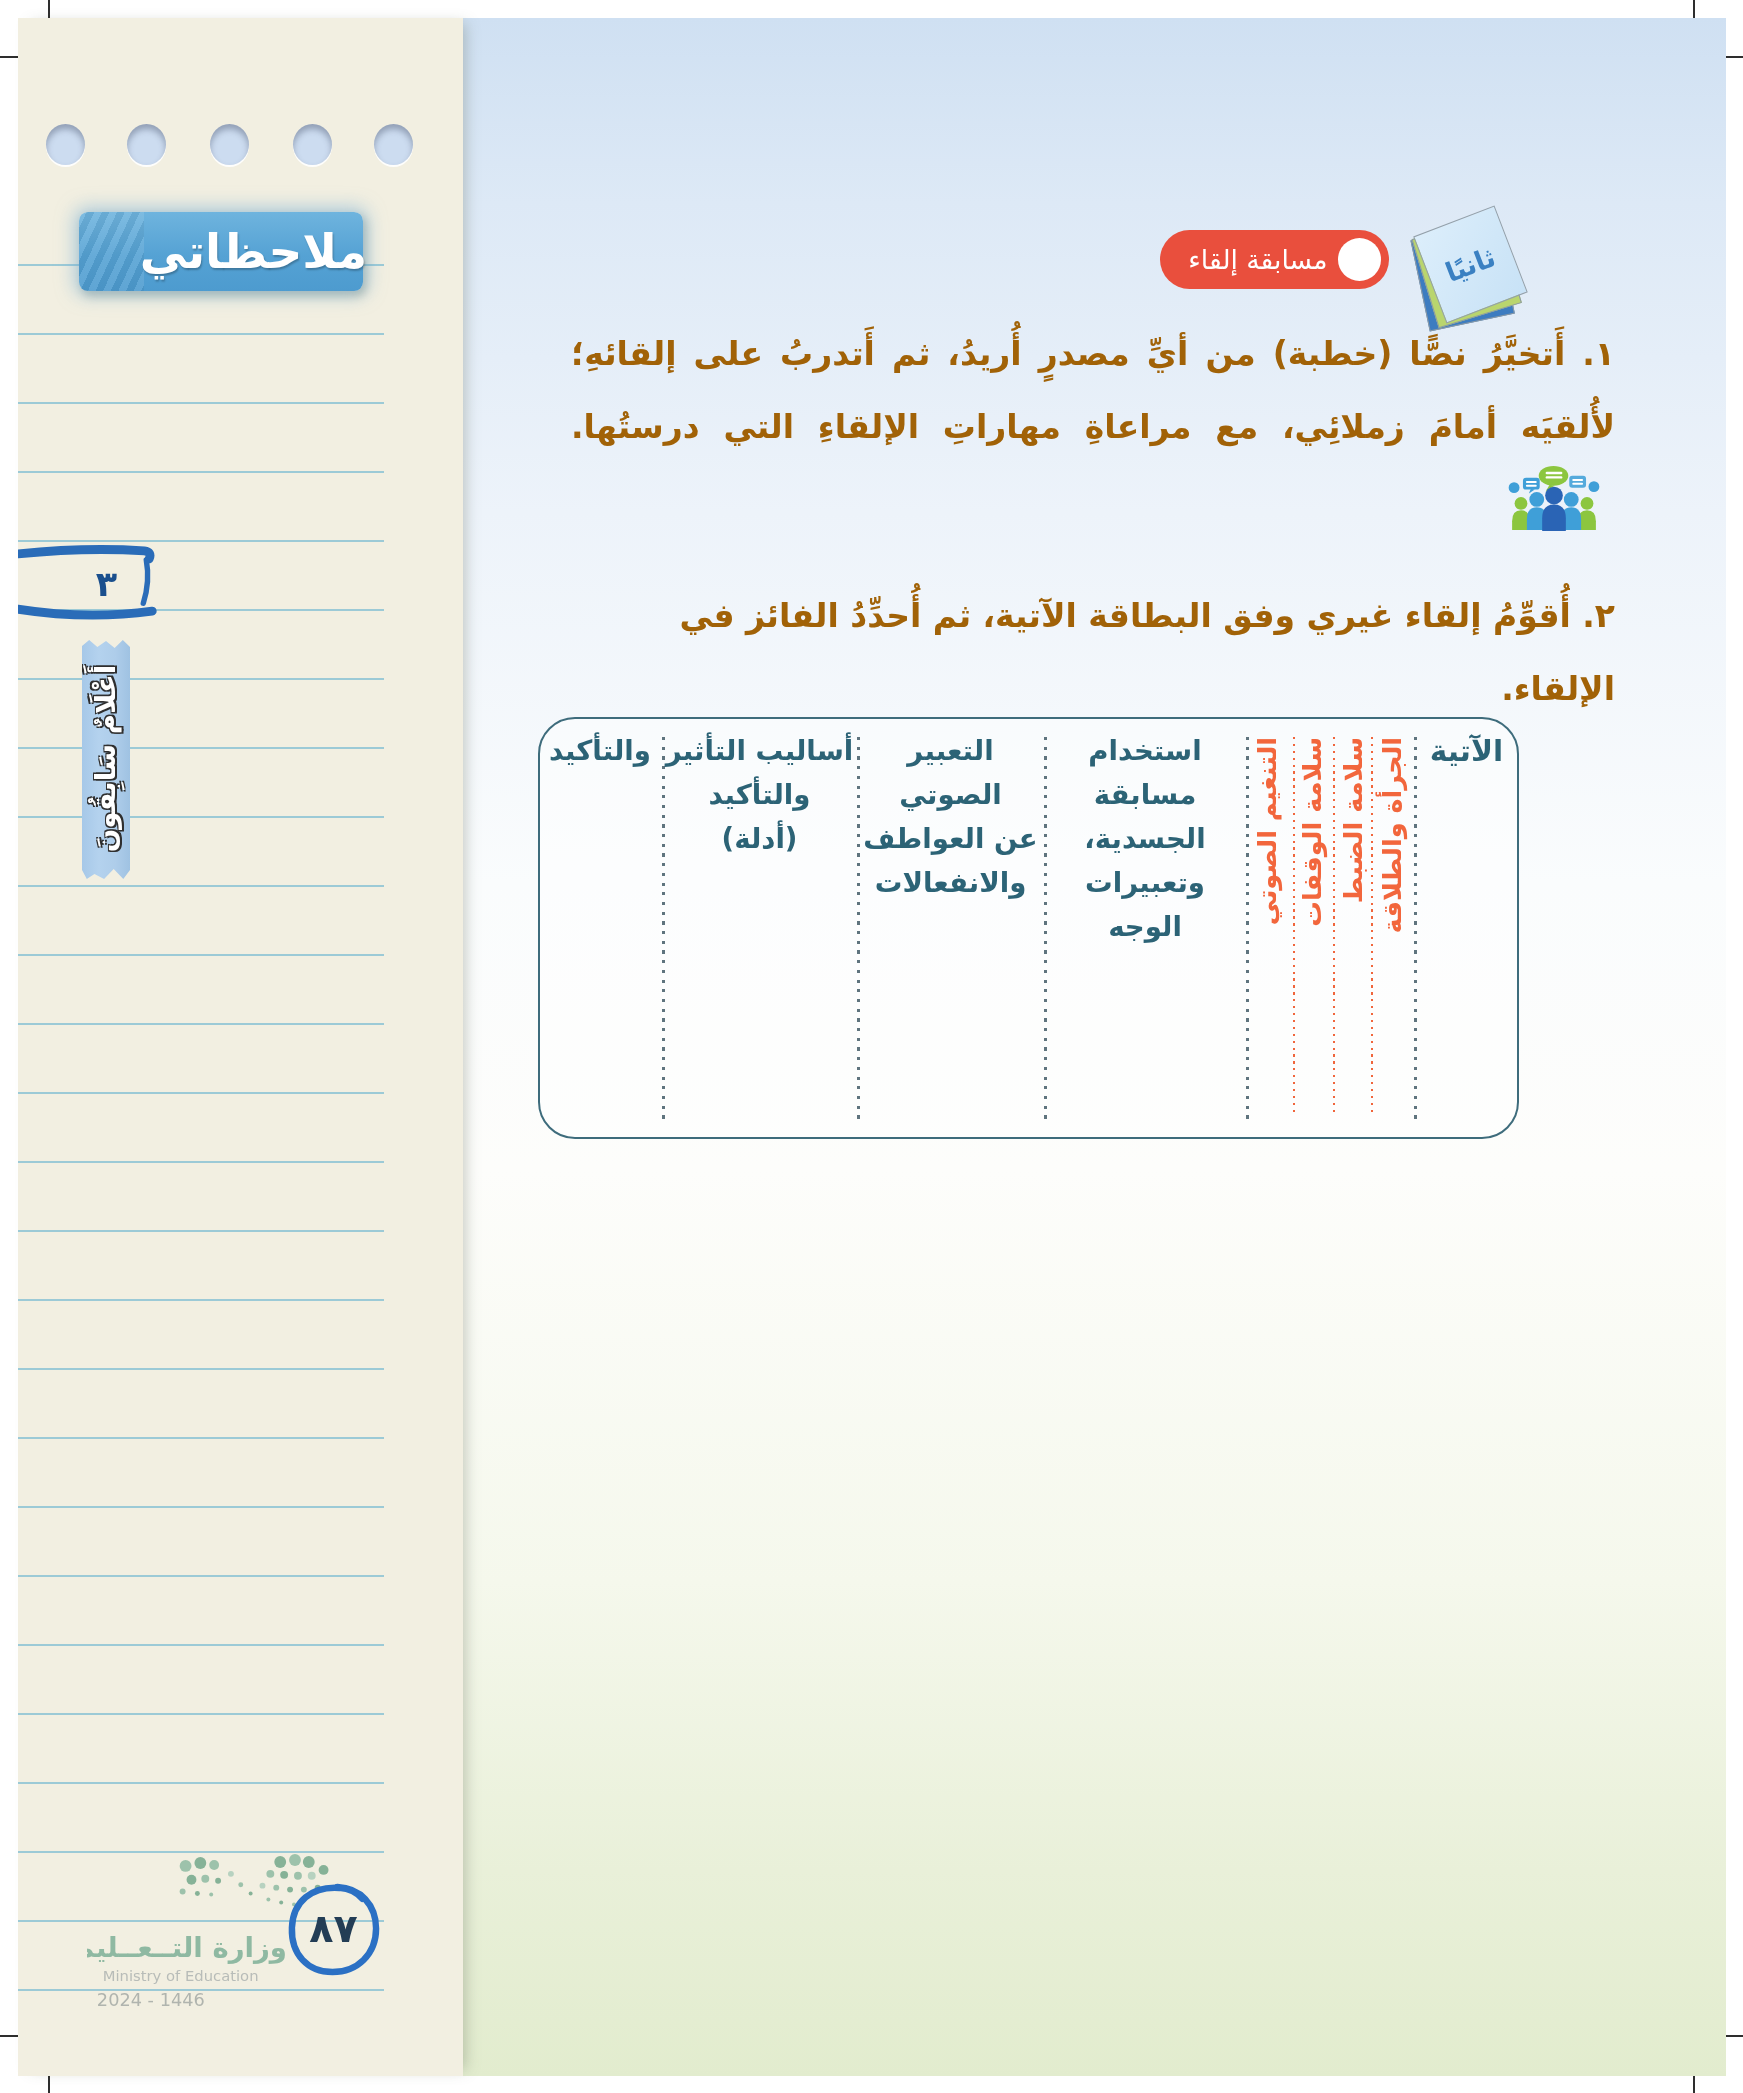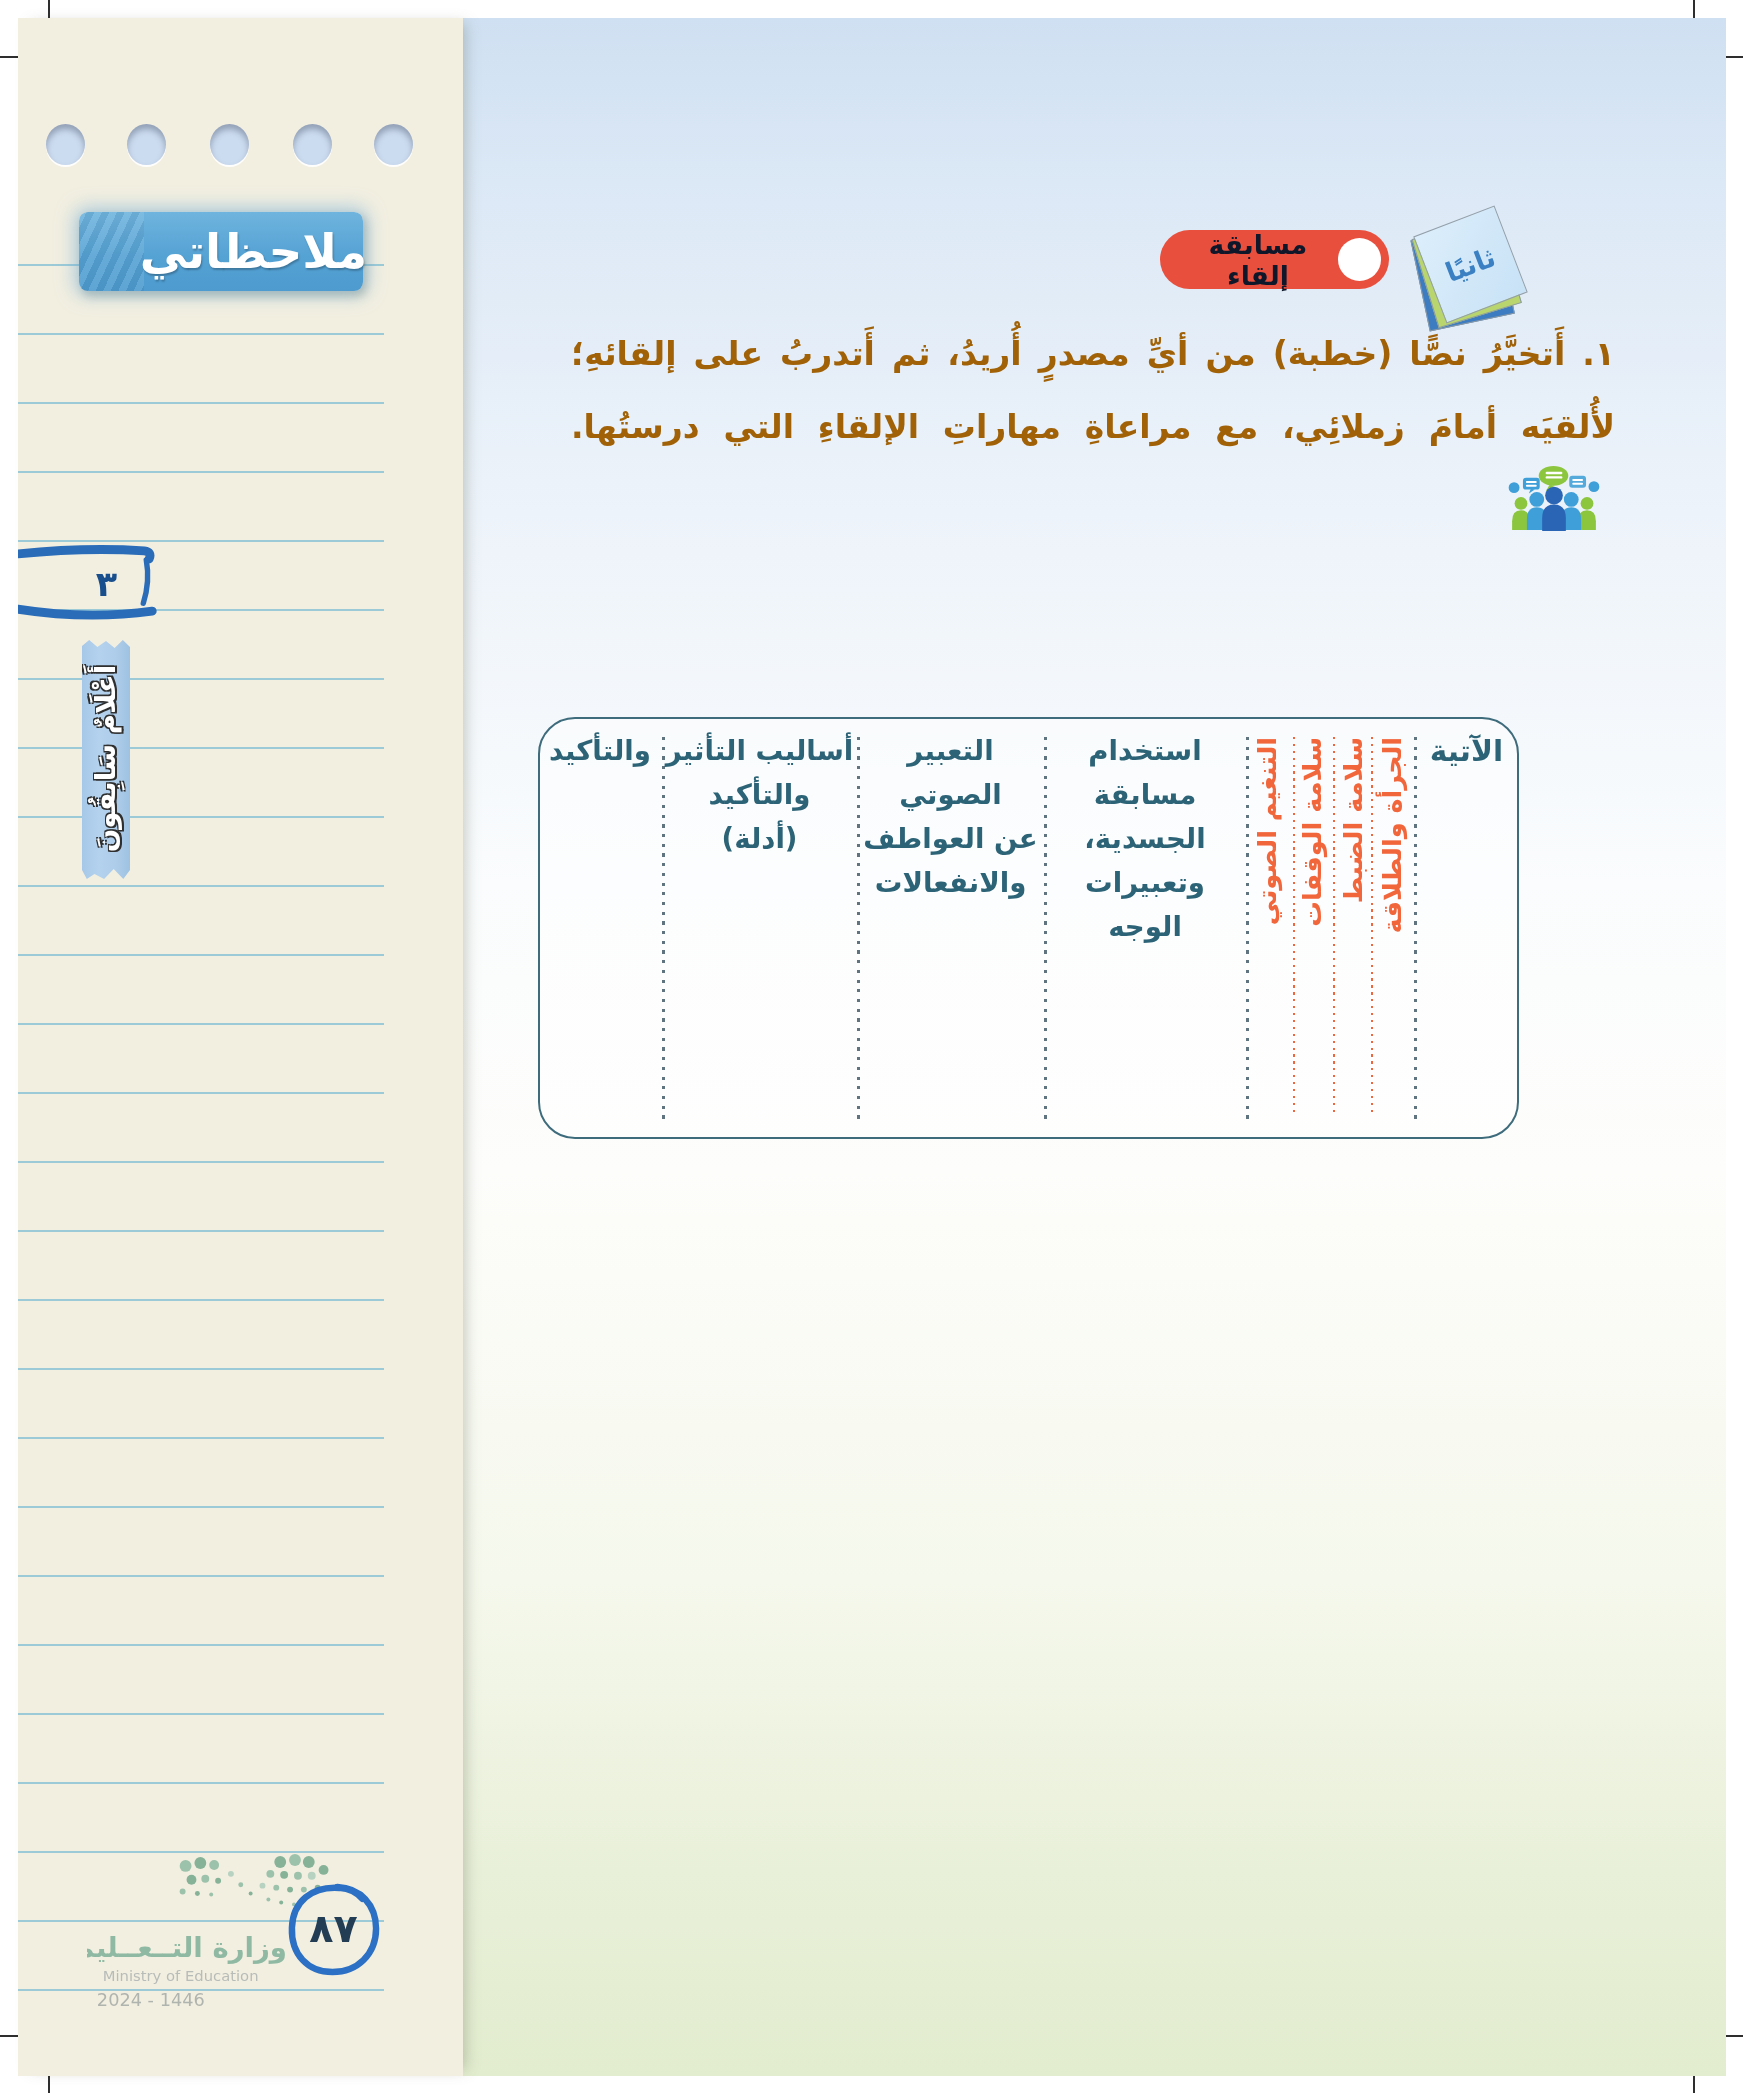--- a/index.html
+++ b/index.html
@@ -63,21 +63,21 @@
   .booklet .sh.green { background:#b9d56e; transform:translate(-5.9px,4.9px) rotate(4deg); }
   .booklet .cover { position:absolute; left:17.7px; top:7.9px; width:87px; height:93px;
           background:linear-gradient(135deg,#dceefb,#c8e2f6); border:1.5px solid #93a0aa;
           display:flex; align-items:center; justify-content:center;
           color:#3a80c2; font-size:26.6px; font-weight:700; }
 
   .activity-pill { position:absolute; left:1160px; top:230px; width:229px; height:59px;
           background:#e94f3d; border-radius:31.5px; direction:rtl;
           display:flex; align-items:center; padding:0 7.9px; }
   .activity-pill .dot { width:43px; height:43px; border-radius:50%; background:#ffffff; flex:0 0 auto; }
-  .activity-pill .lbl { flex:1; text-align:center; color:#0f172a; font-size:26.6px; font-weight:700; padding-left:9.9px; }
+  .activity-pill .lbl { flex:1; text-align:center; color:#ffffff; font-size:26.6px; font-weight:400; padding-left:9.9px; }
 
   .task { position:absolute; direction:rtl; text-align:justify; color:#a16207;
           font-size:33px; font-weight:700; line-height:73px; }
   .task.t1 { left:571px; top:317px; width:1044px; }
   .task.t2 { left:571px; top:579px; width:1044px; text-align:right; }
   .people { display:inline-block; vertical-align:-19.7px; margin-right:13.8px; }
 
   
   .card { position:absolute; left:538px; top:717px; width:981px; height:422px;
           border:2.5px solid #3e6c7c; border-radius:37px; background:rgba(255,255,255,.45); }
@@ -208,20 +208,23 @@
       <circle cx="81" cy="41" r="6.5" fill="#8cc63f"></circle>
       <path d="M81,48 q-9,0 -9,11 l0,9 l18,0 l0,-9 q0,-11 -9,-11 z" fill="#8cc63f"></path>
       <circle cx="30" cy="37" r="7.5" fill="#3f9fd8"></circle>
       <path d="M30,45 q-10,0 -10,12 l0,11 l20,0 l0,-11 q0,-12 -10,-12 z" fill="#3f9fd8"></path>
       <circle cx="65" cy="37" r="7.5" fill="#3f9fd8"></circle>
       <path d="M65,45 q-10,0 -10,12 l0,11 l20,0 l0,-11 q0,-12 -10,-12 z" fill="#3f9fd8"></path>
       <circle cx="47.5" cy="33" r="9" fill="#2a64b5"></circle>
       <path d="M47.5,42 q-12,0 -12,14 l0,13 l24,0 l0,-13 q0,-14 -12,-14 z" fill="#2a64b5"></path>
     </svg></span></div>
 
+  <div class="task t2">
+    <span>٢. أُقوِّمُ إلقاء غيري وفق البطاقة الآتية، ثم أُحدِّدُ الفائز في الإلقاء.</span>
+  </div>
 
   <div class="card"></div>
 
   <div class="dots-v" style="left:662px;"></div>
   <div class="dots-v" style="left:857px;"></div>
   <div class="dots-v" style="left:1044px;"></div>
   <div class="dots-v" style="left:1246px;"></div>
   <div class="dots-v" style="left:1414px;"></div>
 
   <div class="dots-v orange" style="left:1293px;"></div>

